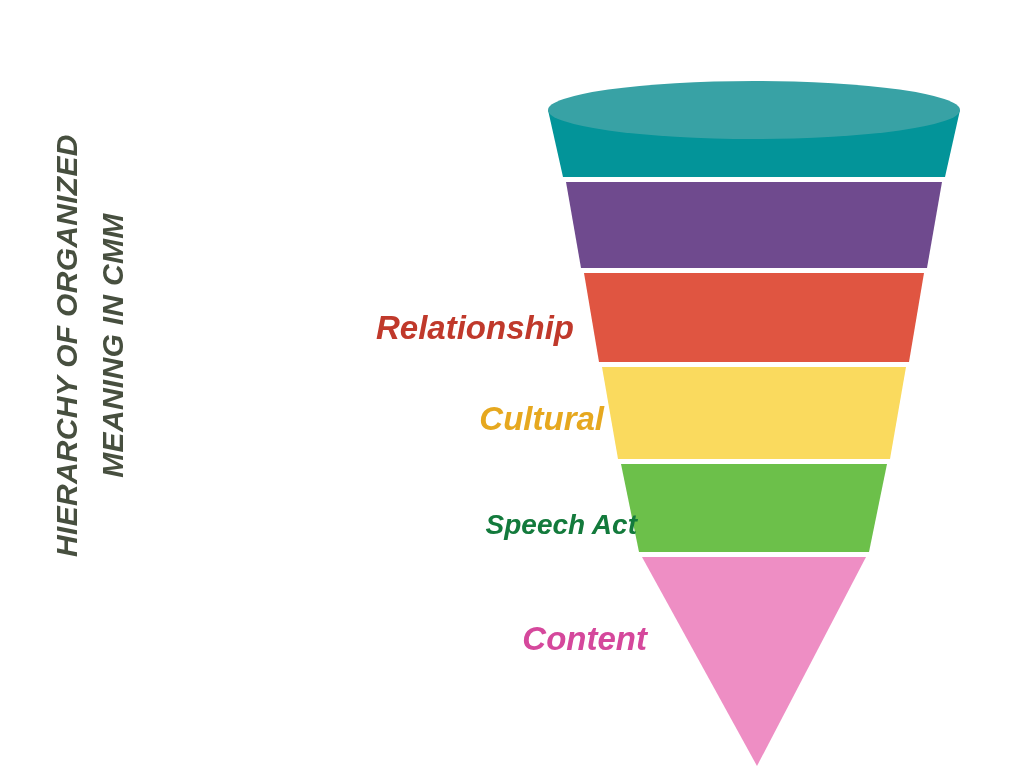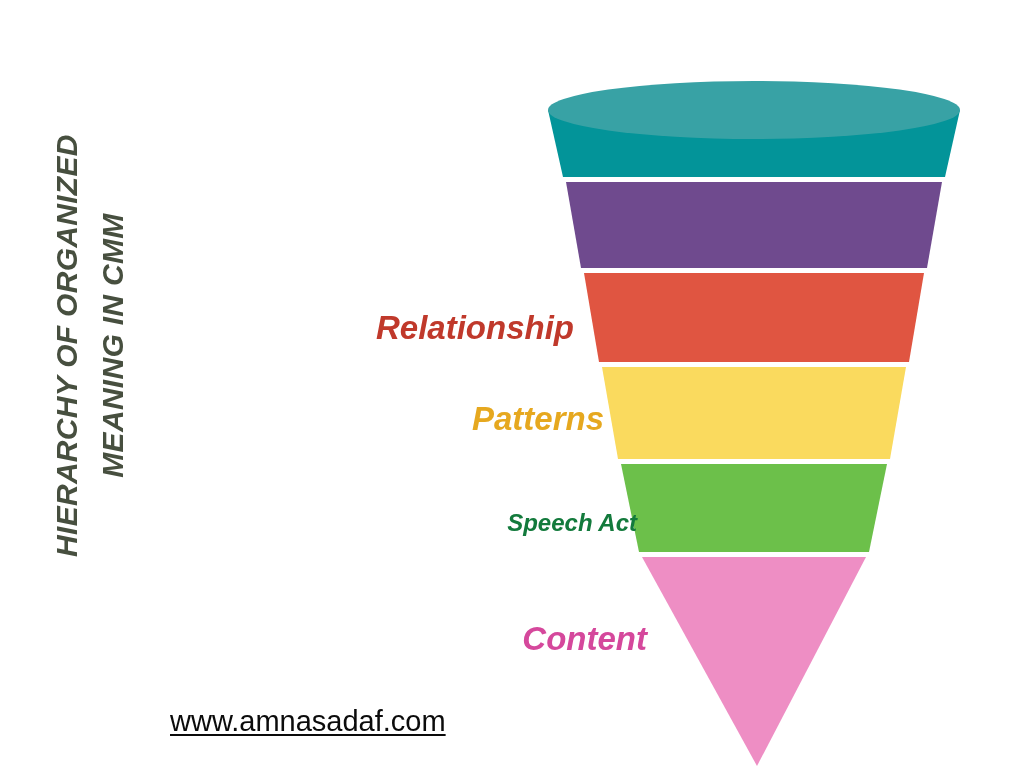--- a/index.html
+++ b/index.html
@@ -63,21 +63,21 @@
     font-family: "Liberation Sans", sans-serif;
     font-weight: bold;
     font-style: italic;
     white-space: nowrap;
     text-align: right;
   }
   #label-0 { right: 512px; top: 134px; font-size: 33px; color: #20628f; }
   #label-1 { right: 489px; top: 221px; font-size: 33px; color: #6f4490; }
   #label-2 { right: 450px; top: 309px; font-size: 33px; color: #c0392b; }
   #label-3 { right: 420px; top: 400px; font-size: 33px; color: #e6a81f; }
-  #label-4 { right: 387px; top: 509px; font-size: 24px; color: #137a3c; }
+  #label-4 { right: 387px; top: 509px; font-size: 28px; color: #137a3c; }
   #label-5 { right: 377px; top: 620px; font-size: 33px; color: #d5489c; }
 
   
   #site-url {
     position: absolute;
     left: 170px;
     top: 705px;
     font-family: "Liberation Sans", sans-serif;
     font-size: 29px;
     font-weight: normal;
@@ -121,19 +121,18 @@
     <g>
       <polygon points="621,464 887,464 869,552 639,552" fill="#6cc04a"></polygon>
     </g>
 
     <g>
       <polygon points="642,557 866,557 757,766" fill="#ee8ec4"></polygon>
     </g>
   </svg>
 
   <div class="stage-label" id="label-2">Relationship</div>
-  <div class="stage-label" id="label-3">Patterns</div>
+  <div class="stage-label" id="label-3">Cultural</div>
   <div class="stage-label" id="label-4">Speech Act</div>
   <div class="stage-label" id="label-5">Content</div>
 
-  <div id="site-url">www.amnasadaf.com</div>
 
 </div>
 
 </body></html>

